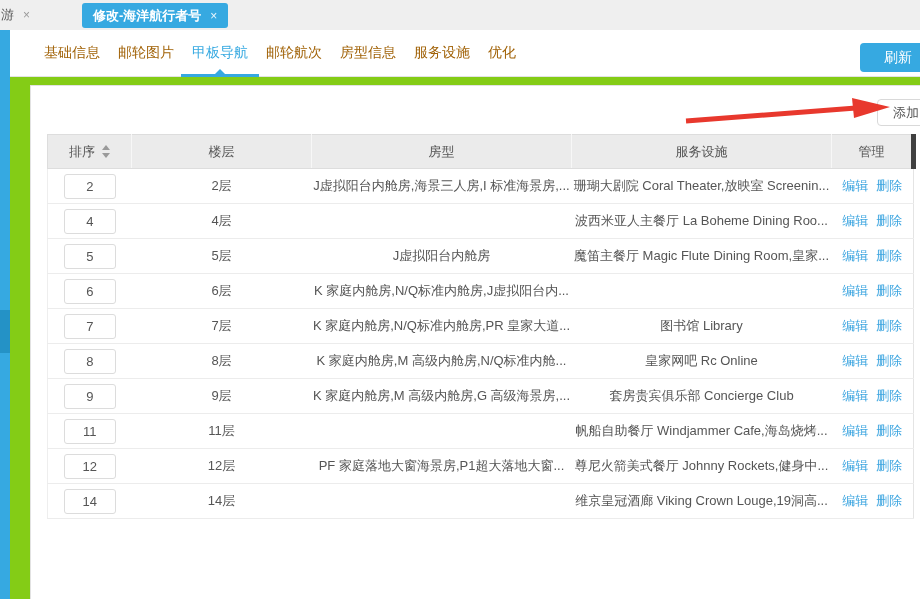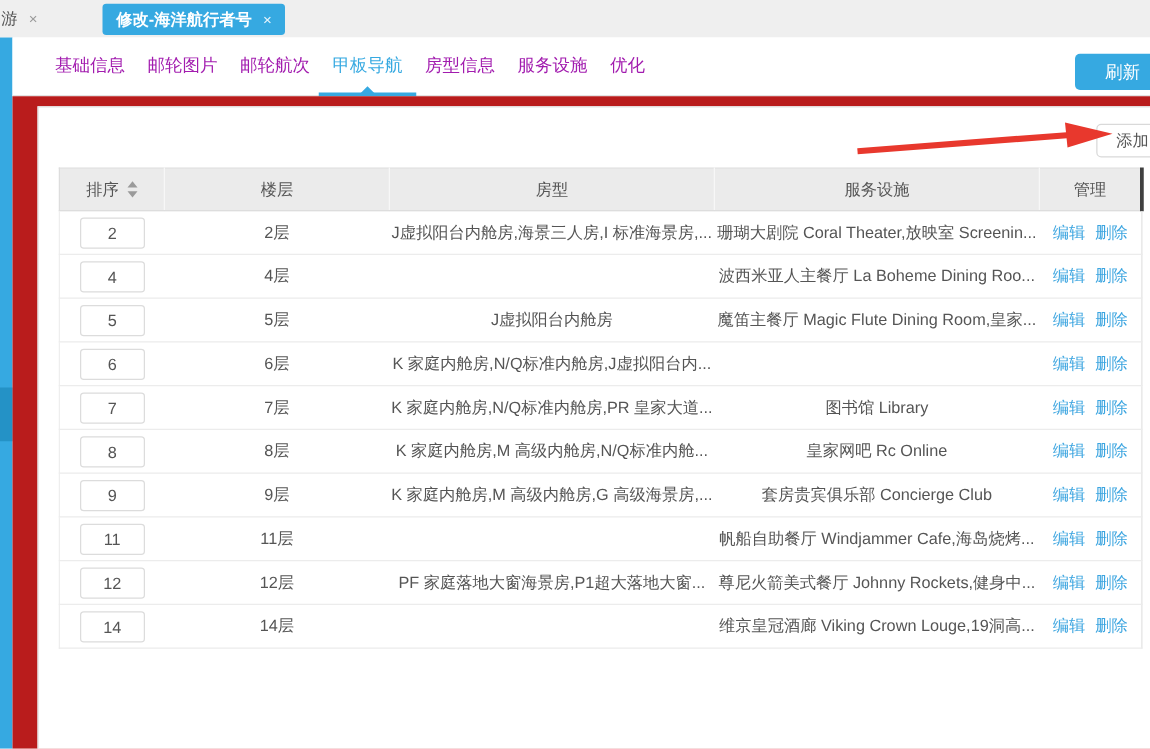--- a/index.html
+++ b/index.html
@@ -17,47 +17,47 @@
   .wtab.active .x { color:#eaf6fd; font-weight:normal; font-size:12px; cursor:pointer; }
 
   
   .sidebar { position:absolute; left:0; top:30px; width:10px; height:569px; background:var(--accent,#36a9e1); }
   .sidebar-active-block { position:absolute; left:0; top:280px; width:10px; height:43px; background:var(--accent-dark,#2492c6); }
 
   
   .navbar { position:absolute; left:10px; top:30px; width:910px; height:47px; background:#fff;
     border-bottom:1px solid #e3e3e3; display:flex; align-items:stretch; padding-left:25px; }
   .ntab { position:relative; display:flex; align-items:center; padding:0 9px; font-size:14px;
-    color:#a21caf; cursor:pointer; white-space:nowrap; }
+    color:#a16207; cursor:pointer; white-space:nowrap; }
   .ntab.active { color:var(--accent,#36a9e1); }
   .ntab.active::before { content:""; position:absolute; left:-2px; right:-2px; bottom:-1px; height:3px;
     background:var(--accent,#36a9e1); }
   .ntab.active::after { content:""; position:absolute; left:50%; margin-left:-6px; bottom:1px;
     border-left:6px solid transparent; border-right:6px solid transparent;
     border-bottom:6px solid var(--accent,#36a9e1); }
   .refresh { position:absolute; right:-16px; top:13px; width:76px; height:29px; border:none;
     border-radius:4px; background:var(--accent,#36a9e1); color:#fff; font-size:14px; cursor:pointer;
     font-family:inherit; }
 
   
-  .content { position:absolute; left:10px; top:77px; width:910px; height:522px; background:#b91c1c; }
+  .content { position:absolute; left:10px; top:77px; width:910px; height:522px; background:#84cc16; }
   .panel { position:absolute; left:20px; top:8px; width:1010px; height:600px; background:#fff;
     border:1px solid #e2e2e2; }
   .add { position:absolute; top:13px; left:846px; width:58px; height:27px; background:#fff;
     border:1px solid #d9d9d9; border-radius:4px; font-size:13px; color:#555; cursor:pointer;
     font-family:inherit; }
   .arrow-svg { position:absolute; left:668px; top:18px; width:215px; height:32px; pointer-events:none; }
 
   
   table.grid { position:absolute; left:16px; top:48px; width:866px; border-collapse:collapse;
     table-layout:fixed; background:#fff; }
   table.grid th { height:34px; background:#ebebeb; font-weight:normal; font-size:13px; color:#555;
     border-right:1px solid #f7f7f7; border-top:1px solid #ddd; border-bottom:1px solid #ddd;margin-left:48px; }
   table.grid th:first-child { border-left:1px solid #ddd; }
-  table.grid th:last-child  { border-right:3px solid #404040; }
+  table.grid th:last-child  { border-right:5px solid #404040; }
   table.grid td { height:35px; text-align:center; font-size:13px; color:#555;
     border-bottom:1px solid #ececec; overflow:hidden; white-space:nowrap; }
   table.grid td:first-child { border-left:1px solid #eee; }
   table.grid td:last-child  { border-right:1px solid #e4e4e4; }
   .sort-head { display:inline-flex; align-items:center; gap:7px; cursor:pointer; }
   .caret-col { display:inline-flex; flex-direction:column; gap:3px; }
   .caret-up   { width:0; height:0; border-left:4px solid transparent; border-right:4px solid transparent; border-bottom:5px solid #9a9a9a; }
   .caret-down { width:0; height:0; border-left:4px solid transparent; border-right:4px solid transparent; border-top:5px solid #9a9a9a; }
   .sort-input { width:52px; height:25px; border:1px solid #dcdcdc; border-radius:3px;
     text-align:center; font-size:13px; color:#555; font-family:inherit; background:#fff; }
@@ -79,22 +79,22 @@
 
 <div class="sidebar">
   <div class="sidebar-active-block"></div>
 </div>
 
 <div class="navbar">
 
   <div id="ntab-container" style="display:flex">
       <div class="ntab">基础信息</div>
       <div class="ntab">邮轮图片</div>
+      <div class="ntab active">甲板导航</div>
       <div class="ntab">邮轮航次</div>
-      <div class="ntab active">甲板导航</div>
       <div class="ntab">房型信息</div>
       <div class="ntab">服务设施</div>
       <div class="ntab">优化</div>
     </div>
   <button class="refresh">刷新</button>
 </div>
 
 <div class="content">
   <div class="panel">
     <button class="add">添加</button>

